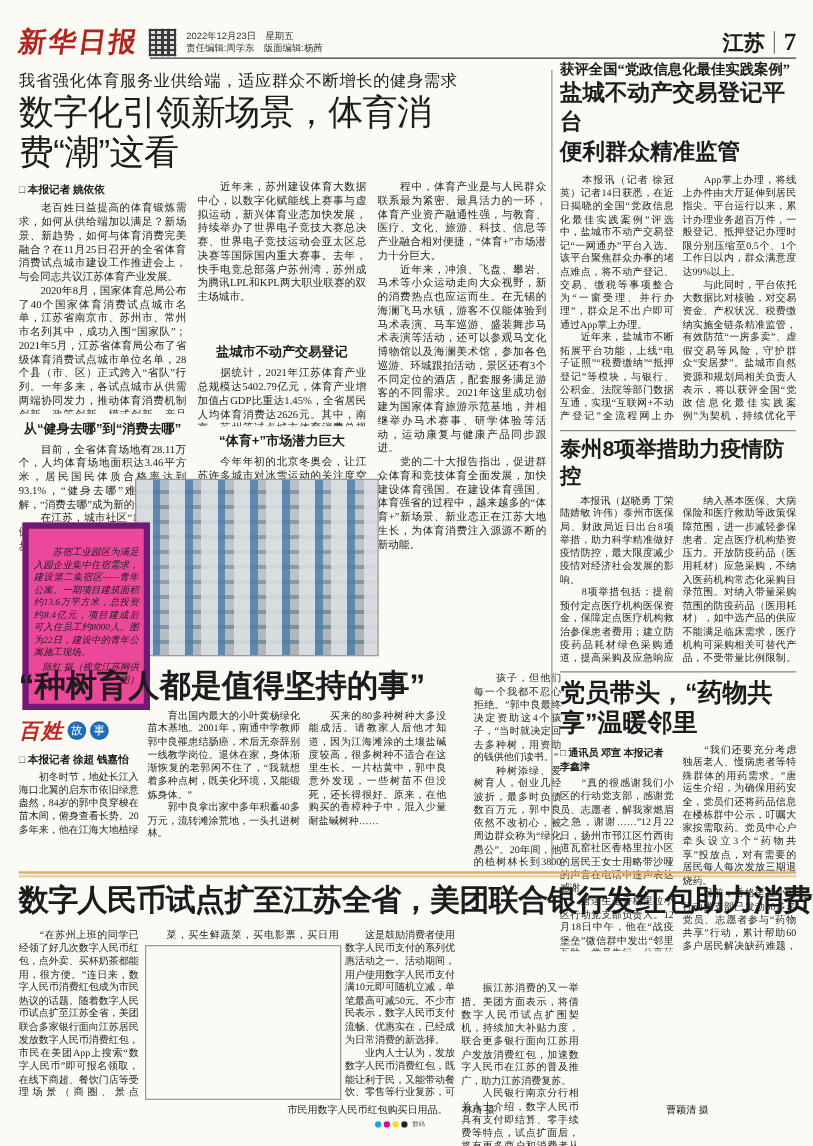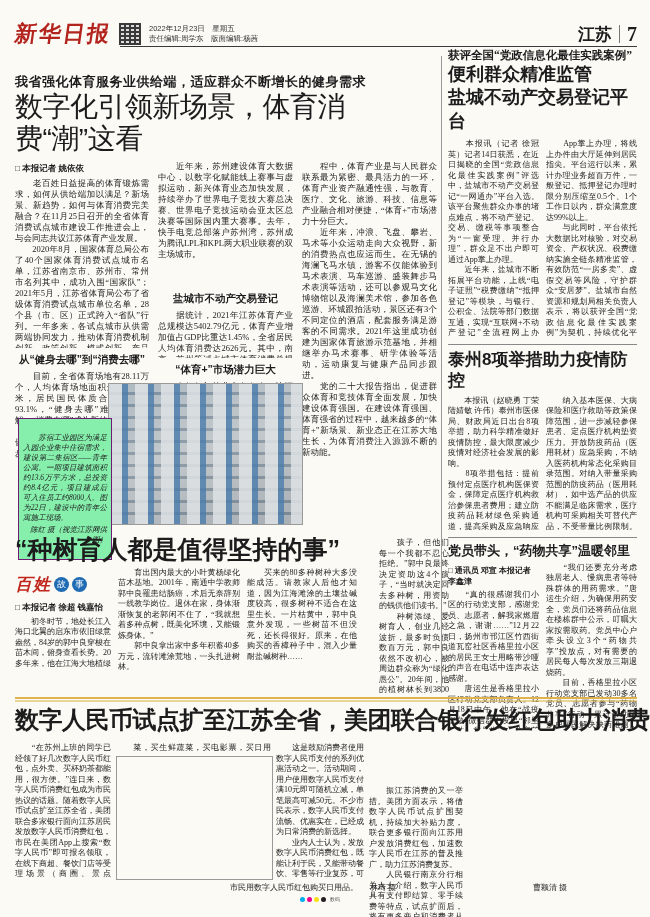--- a/index.html
+++ b/index.html
@@ -21,26 +21,26 @@
     background-image:
       repeating-linear-gradient(0deg,#3a3a3a 0 2px,transparent 2px 4px),
       repeating-linear-gradient(90deg,#3a3a3a 0 2px,#ddd 2px 5px);
   }
   .hdr-small{font-size:7.5px;line-height:10px;color:#333;}
   .hdr-rule{height:1px;background:#3a3a3a;}
   .section-label{font-size:17px;font-weight:bold;}
   .page-no{font-size:20px;font-weight:bold;}
   .v-div{width:1px;height:18px;background:#777;margin:0 7px;}
   
-  .kicker{font-weight:bold;font-size:13px;letter-spacing:0.5px;margin-top:17px;}
+  .kicker{font-weight:normal;font-size:13px;letter-spacing:0.5px;}
   .kicker-sm{font-weight:bold;font-size:11.5px;}
   .headline-xl{font-family:"Liberation Sans",sans-serif;font-weight:400;font-size:28px;line-height:1.15;letter-spacing:-0.5px;}
   .headline-lg{font-family:"Liberation Sans",sans-serif;font-weight:900;font-size:25px;line-height:1.1;}
   .headline-md{font-family:"Liberation Sans",sans-serif;font-weight:900;font-size:18px;line-height:1.3;}
-  .headline-sm{font-family:"Liberation Sans",sans-serif;font-weight:900;font-size:13px;line-height:1.2;}
+  .headline-sm{font-family:"Liberation Sans",sans-serif;font-weight:900;font-size:20px;line-height:1.2;}
   .byline{font-size:8.5px;font-weight:bold;margin:2px 0 3px;}
   .body-text{
     font-size:8.5px;line-height:11px;text-align:justify;
     white-space:pre-line;overflow:hidden;
   }
   .body-sm{font-size:8px;line-height:10.5px;}
   .subhead{
     font-family:"Liberation Sans",sans-serif;font-weight:bold;font-size:10.5px;
     text-align:center;margin:5px 0 4px;white-space:nowrap;
   }
@@ -50,21 +50,21 @@
   .rule-v{width:1px;background:#999;}
   
   .photo{overflow:hidden;}
   .photo-construction{
     background:
       repeating-linear-gradient(90deg,rgba(222,226,229,.85) 0 13px,rgba(74,124,172,.8) 13px 19px,rgba(222,226,229,0) 19px 26px),
       repeating-linear-gradient(0deg,rgba(255,255,255,.25) 0 9px,rgba(60,90,120,.25) 9px 12px),
       linear-gradient(165deg,#93a3ae 0%,#aeb6ba 45%,#8b949b 100%);
   }
   .caption-box{
-    border:1px solid #701a75;background:#86efac;padding:4px 4px;
+    border:5px solid #701a75;background:#ec4899;padding:4px 4px;
     font-style:italic;font-size:7.5px;line-height:10px;text-align:justify;
     white-space:pre-line;overflow:hidden;
   }
   .caption-credit{font-style:italic;font-size:7.5px;text-align:right;margin-top:2px;}
   .photo-payment{
     background:
       radial-gradient(circle at 45% 72%, #ececе8 0, #e8e8e4 12%, rgba(0,0,0,0) 13%),
       radial-gradient(circle at 45% 70%, #eeeeea 0 14%, rgba(0,0,0,0) 15%),
       radial-gradient(circle at 55% 55%, #2e3338 0 22%, rgba(0,0,0,0) 23%),
       linear-gradient(180deg,#9e3a2c 0%,#7c2a1f 34%,#6d7176 35%,#585c61 100%);
@@ -167,22 +167,22 @@
   <div class="abs body-text body-sm" style="left:364px;top:2px;width:70px;height:156px;">　　孩子，但他们每一个我都不忍心拒绝。”郭中良最终决定资助这4个孩子，“当时就决定回去多种树，用资助的钱供他们读书。”
 　　种树添绿、爱树育人，创业几经波折，最多时负债数百万元，郭中良依然不改初心，被周边群众称为“绿化愚公”。20年间，他的植树林长到3800亩，资助的贫困学生也有40多人。当年他不忍拒绝的一名倪姓少年，成功考入南开大学生命科学学院，如今已……</div>
 </div>
 
 <div class="abs rule-v" style="left:441px;top:56px;height:637px;"></div>
 
 <div class="abs" style="left:448px;top:48px;width:189px;">
 
   <div>
     <div class="kicker-sm">获评全国“党政信息化最佳实践案例”</div>
+    <div class="headline-md">盐城不动产交易登记平台</div>
     <div class="headline-md">便利群众精准监管</div>
-    <div class="headline-md">盐城不动产交易登记平台</div>
     <div class="cols" style="gap:7px;margin-top:6px;">
       <div class="col body-text body-sm" style="width:91px;height:200px;">　　本报讯（记者 徐冠英）记者14日获悉，在近日揭晓的全国“党政信息化最佳实践案例”评选中，盐城市不动产交易登记“一网通办”平台入选。该平台聚焦群众办事的堵点难点，将不动产登记、交易、缴税等事项整合为“一窗受理、并行办理”，群众足不出户即可通过App掌上办理。
 　　近年来，盐城市不断拓展平台功能，上线“电子证照”“税费缴纳”“抵押登记”等模块，与银行、公积金、法院等部门数据互通，实现“互联网+不动产登记”全流程网上办理，让数据多跑路、群众少跑腿。</div>
       <div class="col body-text body-sm" style="width:91px;height:200px;">　　App掌上办理，将线上办件由大厅延伸到居民指尖。平台运行以来，累计办理业务超百万件，一般登记、抵押登记办理时限分别压缩至0.5个、1个工作日以内，群众满意度达99%以上。
 　　与此同时，平台依托大数据比对核验，对交易资金、产权状况、税费缴纳实施全链条精准监管，有效防范“一房多卖”、虚假交易等风险，守护群众“安居梦”。盐城市自然资源和规划局相关负责人表示，将以获评全国“党政信息化最佳实践案例”为契机，持续优化平台功能，让登记交易更便利、监管更精准。</div>
     </div>
   </div>
 
   <div class="rule-h" style="margin:5px 0;"></div>
 

